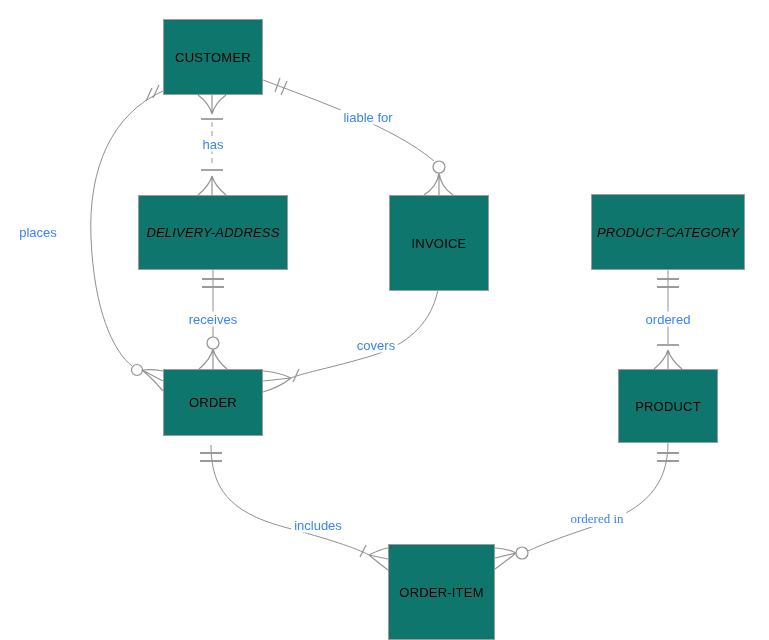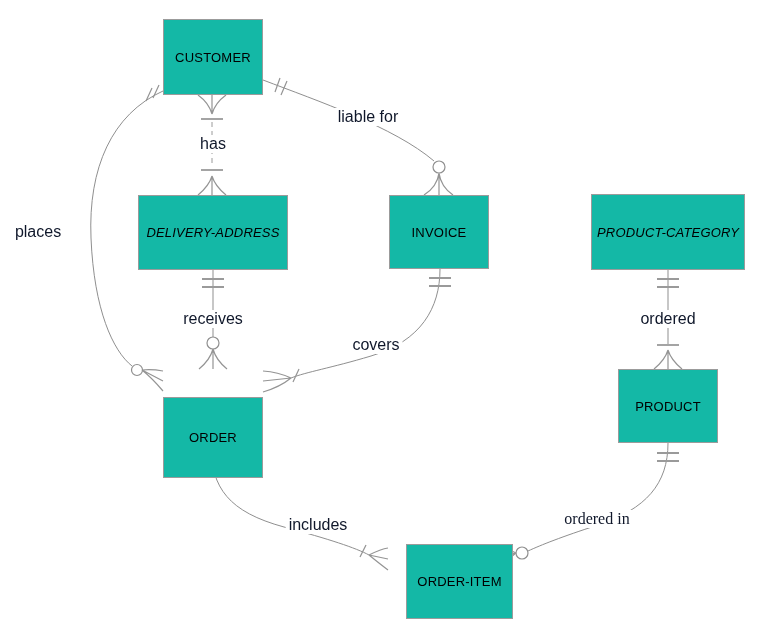--- a/index.html
+++ b/index.html
@@ -12,33 +12,33 @@
   }
   .wires{position:absolute;left:0;top:0;width:769px;height:640px;}
   .edge{stroke:#8f8f8f;fill:none;stroke-width:1;}
   .edge.dashed{stroke-dasharray:5 4;stroke:#9a9a9a;}
   .marker{stroke:#949494;fill:none;stroke-width:1.2;}
   .tickbar{stroke:#9a9a9a;fill:none;stroke-width:1.8;}
   .circle-marker{stroke:#8f8f8f;fill:#ffffff;stroke-width:1.2;}
   .entity{
     position:absolute;
     box-sizing:border-box;
-    background:#14b8a6;
+    background:#0f766e;
     border:1.5px solid #9b9b9b;
     display:flex;align-items:center;justify-content:center;
     font-size:13px;color:#000000;
     text-align:center;
     letter-spacing:0.2px;
   }
   .rel-label{
     position:absolute;
     transform:translate(-50%,-50%);
     background:#ffffff;
     padding:0 3px;
-    font-size:16px;color:#0f172a;
+    font-size:13px;color:#3b82f6;
     white-space:nowrap;
   }
 </style>
 </head>
 <body>
 
 <div class="page">
 
   <svg class="wires" viewBox="0 0 769 640">
 
@@ -93,29 +93,29 @@
   <div class="rel-label" style="left:668px;top:319px;">ordered</div>
   <div class="rel-label" style="left:285px;top:525px;margin-left:33px;">includes</div>
   <div class="rel-label" style="left:597px;top:519px;font-family:Liberation Serif, serif;">ordered in</div>
 
   <div class="entity" style="left:163px;top:19px;width:100px;height:76px;">
     <span>CUSTOMER</span>
   </div>
   <div class="entity" style="left:138px;top:195px;width:150px;height:75px;font-style:italic;">
     <span>DELIVERY-ADDRESS</span>
   </div>
-  <div class="entity" style="left:389px;top:195px;width:100px;height:74px;">
+  <div class="entity" style="left:389px;top:195px;width:100px;height:96px;">
     <span>INVOICE</span>
   </div>
   <div class="entity" style="left:591px;top:194px;width:154px;height:76px;font-style:italic;">
     <span>PRODUCT-CATEGORY</span>
   </div>
-  <div class="entity" style="left:163px;top:369px;width:100px;height:81px;margin-top:28px;">
+  <div class="entity" style="left:163px;top:369px;width:100px;height:67px;">
     <span>ORDER</span>
   </div>
   <div class="entity" style="left:618px;top:369px;width:100px;height:74px;">
     <span>PRODUCT</span>
   </div>
-  <div class="entity" style="left:388px;top:544px;width:107px;height:75px;margin-left:18px;">
+  <div class="entity" style="left:388px;top:544px;width:107px;height:96px;">
     <span>ORDER-ITEM</span>
   </div>
 
 </div>
 
 </body></html>

